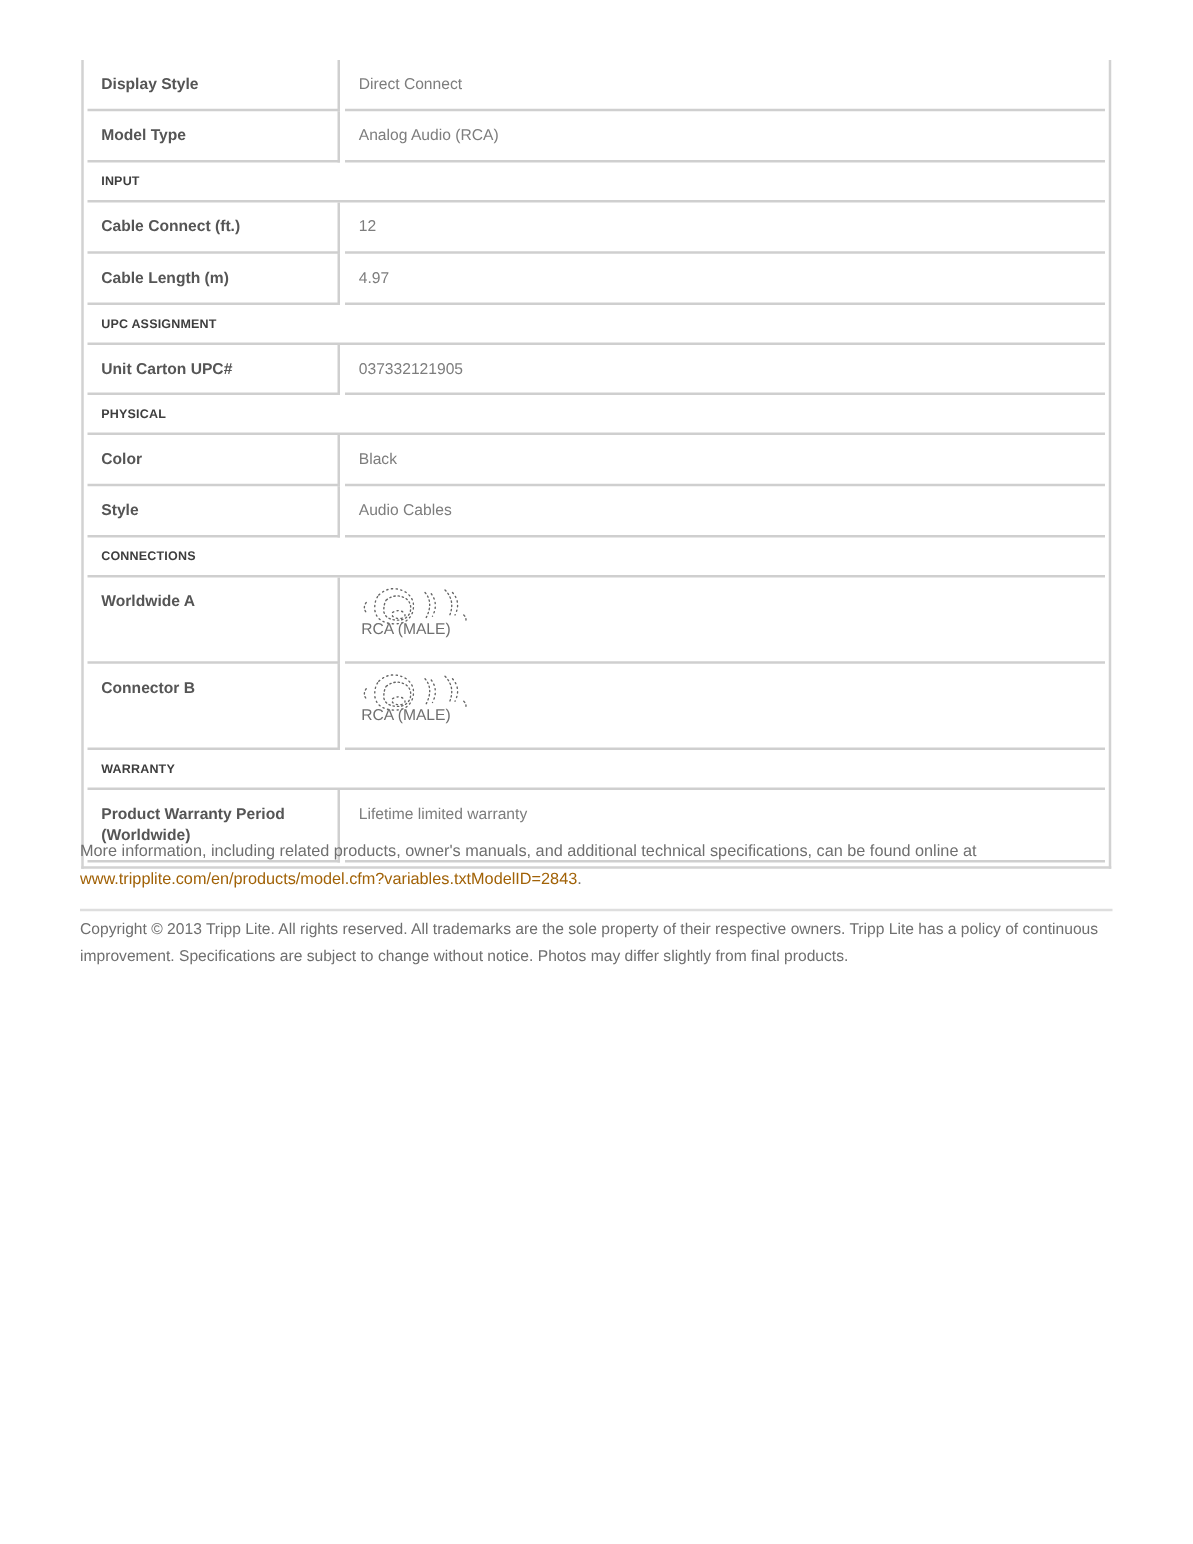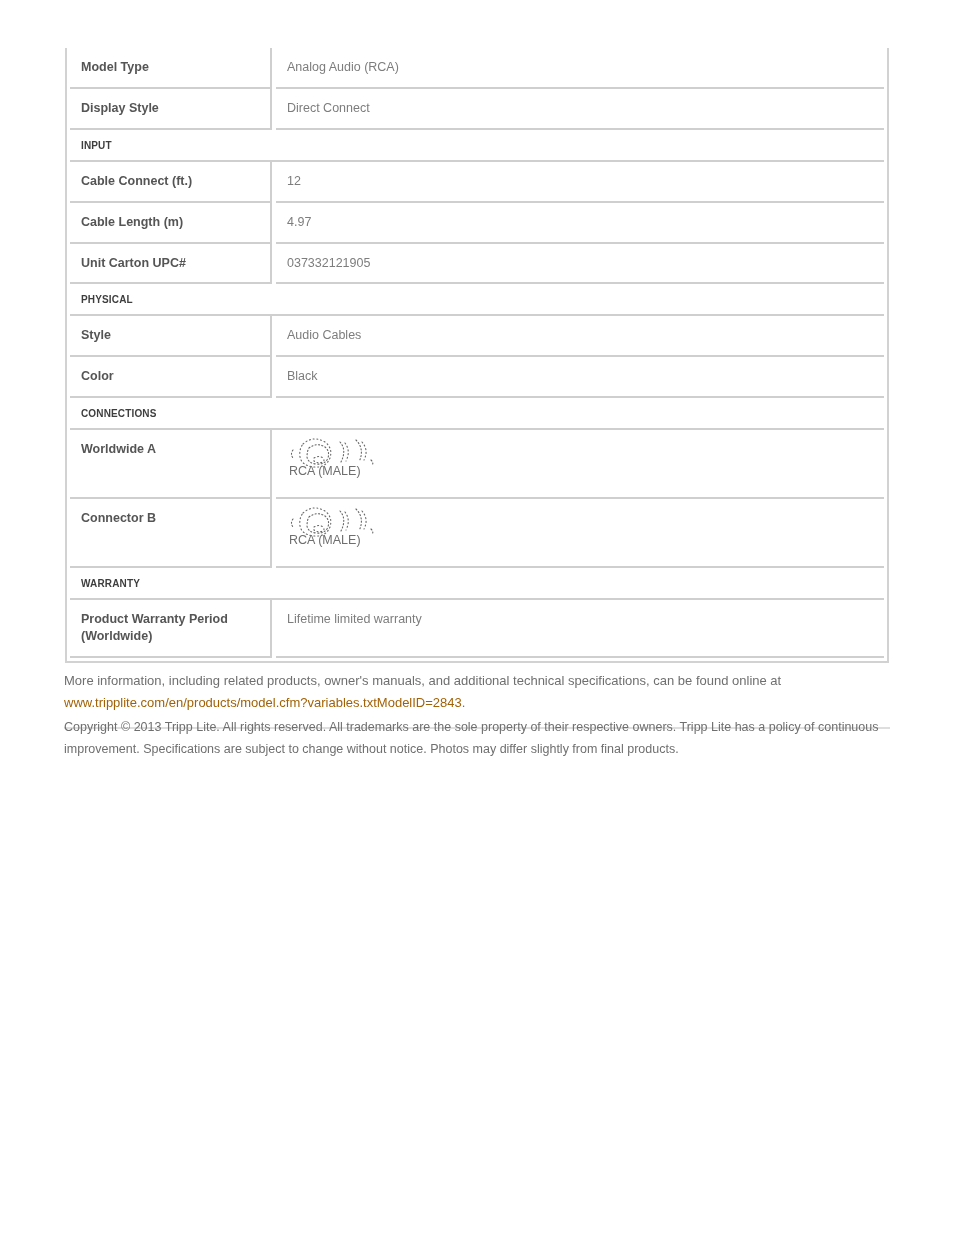--- a/index.html
+++ b/index.html
@@ -135,75 +135,78 @@
     left: 64px;
     top: 727px;
     width: 826px;
     height: 2px;
     background: #dedede;
   }
 
   .copyright {
     position: absolute;
     left: 64px;
-    top: 716px;
+    top: 732px;
     width: 828px;
     font-size: 12.5px;
     color: #6f6f6f;
     line-height: 22px;
   }
 </style>
 </head>
 <body>
 
 <div class="page">
 
   <div class="spec-container">
     <table class="spec-table">
       <tbody id="spec-body">
           <tr>
+            <td class="label-cell">Display Style</td>
+            <td class="spacer-cell"></td>
+            <td class="value-cell">Direct Connect</td>
+          </tr>
+          <tr>
             <td class="label-cell">Model Type</td>
             <td class="spacer-cell"></td>
             <td class="value-cell">Analog Audio (RCA)</td>
           </tr>
           <tr>
-            <td class="label-cell">Display Style</td>
-            <td class="spacer-cell"></td>
-            <td class="value-cell">Direct Connect</td>
-          </tr>
-          <tr>
             <td class="section-cell" colspan="3">INPUT</td>
           </tr>
           <tr>
             <td class="label-cell">Cable Connect (ft.)</td>
             <td class="spacer-cell"></td>
             <td class="value-cell">12</td>
           </tr>
           <tr>
             <td class="label-cell">Cable Length (m)</td>
             <td class="spacer-cell"></td>
             <td class="value-cell">4.97</td>
           </tr>
           <tr>
+            <td class="section-cell" colspan="3">UPC ASSIGNMENT</td>
+          </tr>
+          <tr>
             <td class="label-cell">Unit Carton UPC#</td>
             <td class="spacer-cell"></td>
             <td class="value-cell">037332121905</td>
           </tr>
           <tr>
             <td class="section-cell" colspan="3">PHYSICAL</td>
           </tr>
           <tr>
+            <td class="label-cell">Color</td>
+            <td class="spacer-cell"></td>
+            <td class="value-cell">Black</td>
+          </tr>
+          <tr>
             <td class="label-cell">Style</td>
             <td class="spacer-cell"></td>
             <td class="value-cell">Audio Cables</td>
-          </tr>
-          <tr>
-            <td class="label-cell">Color</td>
-            <td class="spacer-cell"></td>
-            <td class="value-cell">Black</td>
           </tr>
           <tr>
             <td class="section-cell" colspan="3">CONNECTIONS</td>
           </tr>
           <tr class="tall">
             <td class="label-cell">Worldwide A</td>
             <td class="spacer-cell"></td>
             <td class="value-cell">
               <div class="connector-art">
                 <svg width="96" height="46" viewBox="0 0 96 46">

